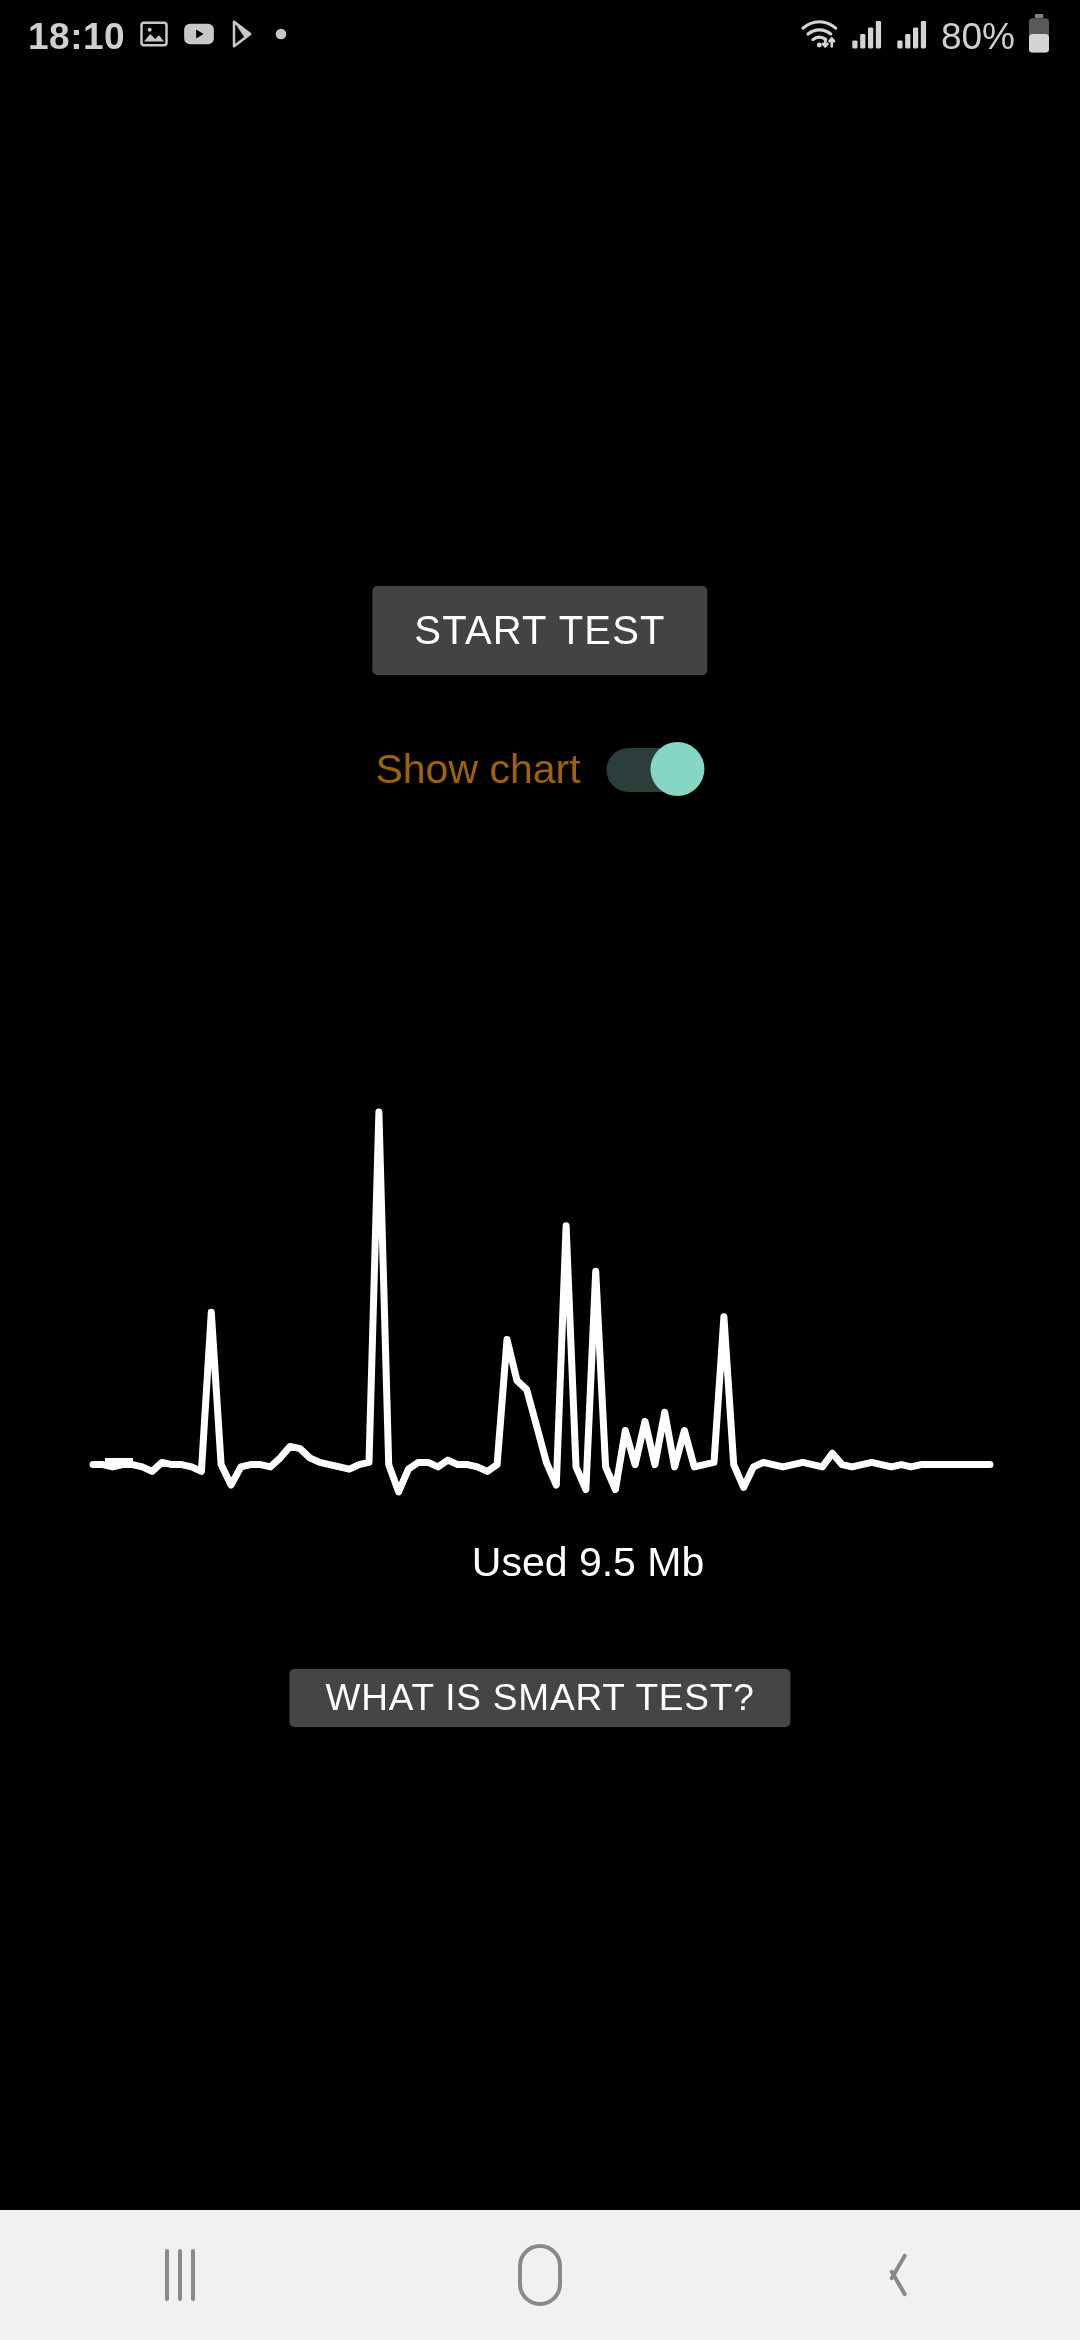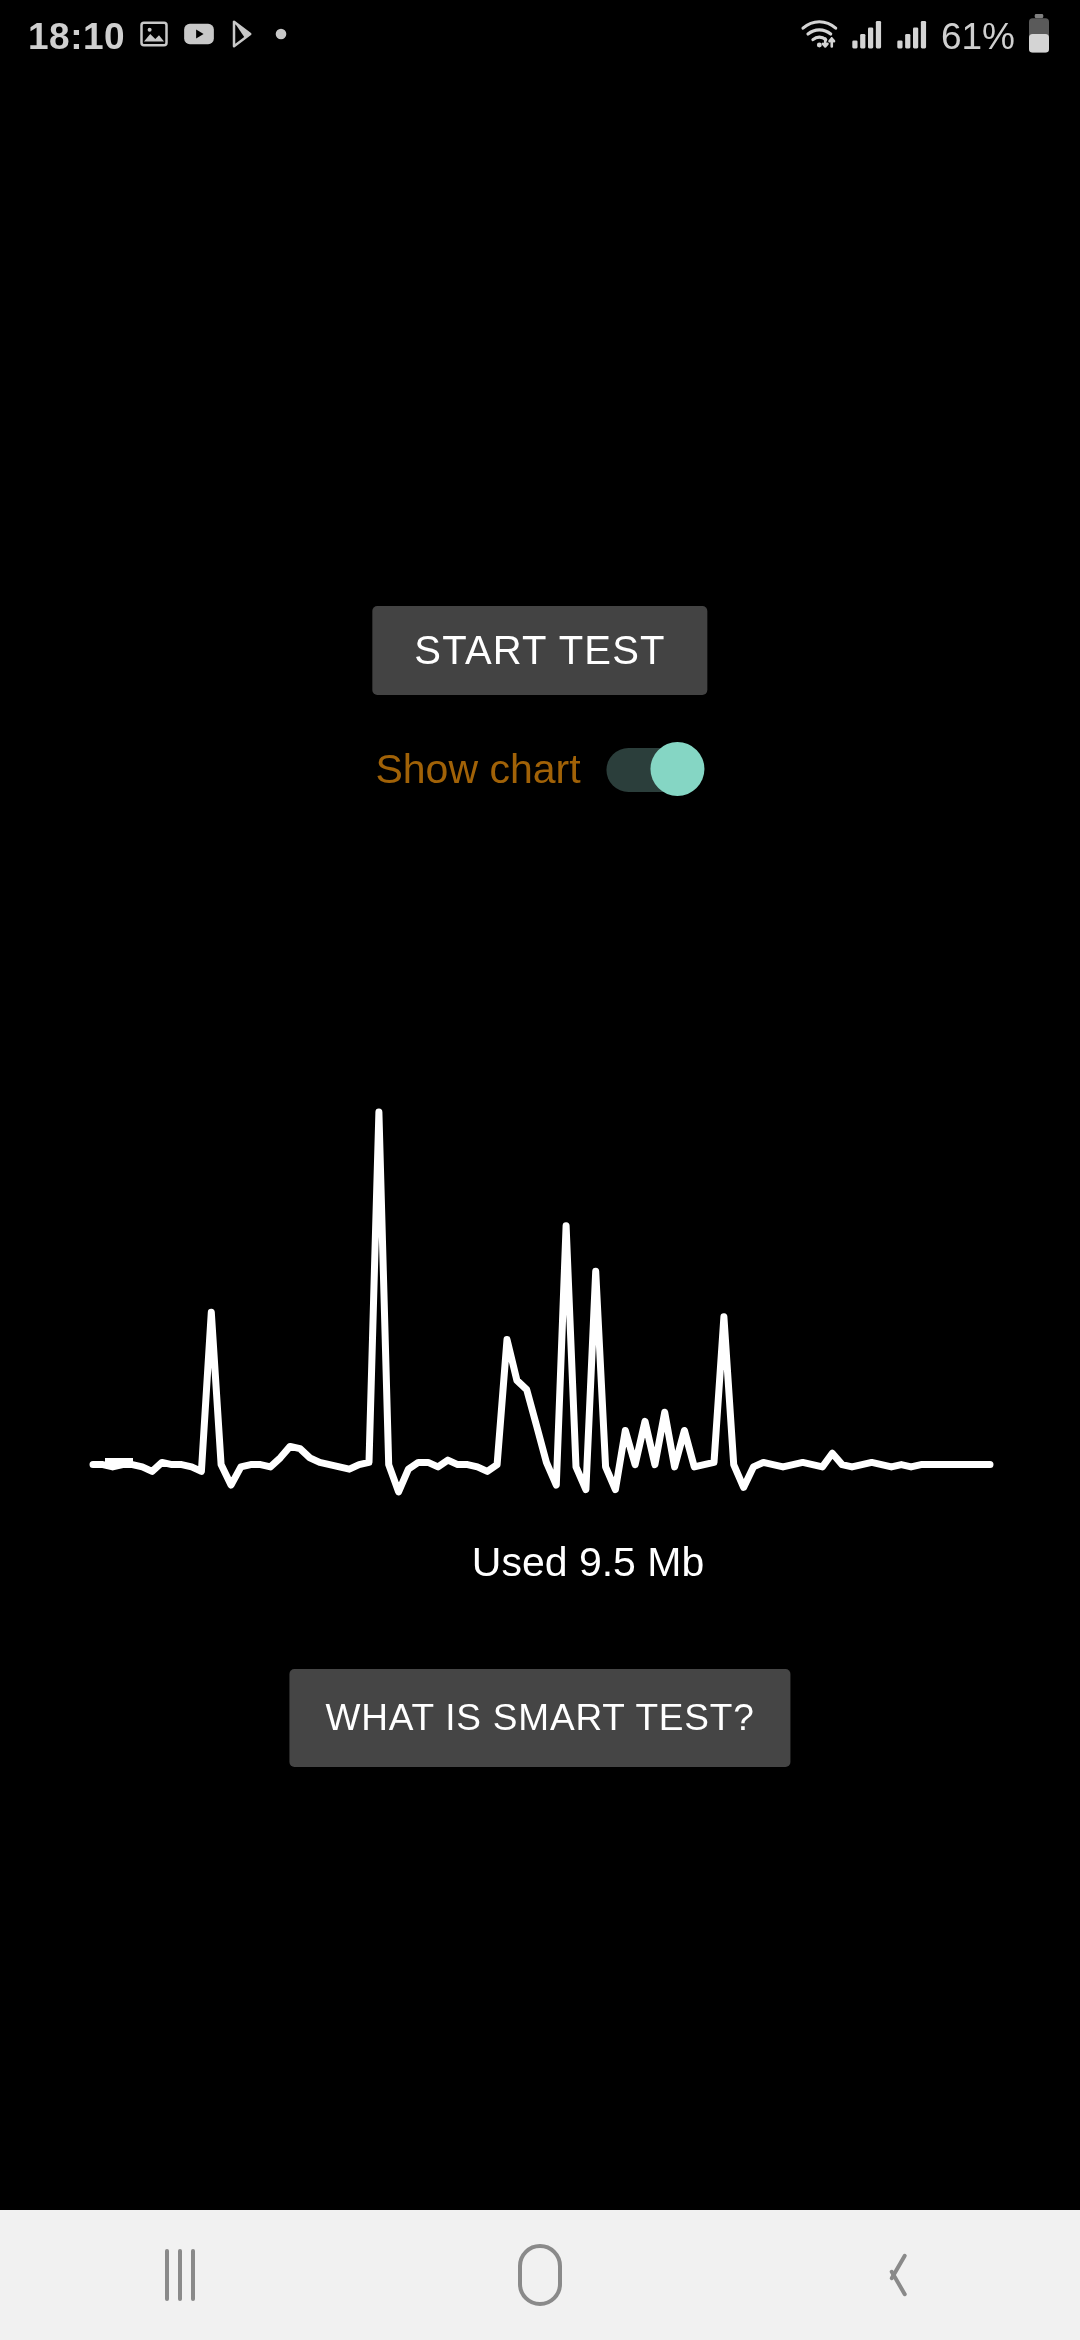--- a/index.html
+++ b/index.html
@@ -46,21 +46,20 @@
     transform:translateX(-50%);
     background:#434343;
     border:none; border-radius:5px;
     color:#ffffff;
     font-family:"Liberation Sans", sans-serif;
     font-size:40px; font-weight:500;
     letter-spacing:1.2px;
     padding:22px 42px;
     cursor:pointer;
     white-space:nowrap;
-    margin-top:20px;
   }
 
   #show-chart-row {
     position:absolute; left:50%; top:670px;
     transform:translateX(-50%);
     display:flex; align-items:center; gap:26px;
     white-space:nowrap;
   }
   #show-chart-label {
     color:#a16207; font-size:41px; line-height:1;
@@ -113,21 +112,21 @@
 
   #what-is-smart-test-button {
     position:absolute; left:50%; top:1597px;
     transform:translateX(-50%);
     background:#454545;
     border:none; border-radius:5px;
     color:#ffffff;
     font-family:"Liberation Sans", sans-serif;
     font-size:37px; font-weight:500;
     letter-spacing:0.8px;
-    padding:28px 36px;
+    padding:8px 36px;
     cursor:pointer;
     white-space:nowrap;
   }
 
   
   #nav-bar {
     position:absolute; left:0; top:2210px;
     width:1080px; height:130px;
     background:#f1f1f1;
     display:flex; align-items:center;
@@ -218,21 +217,21 @@
 
       <span class="sb-icon">
         <svg width="34" height="32" viewBox="0 0 26 24">
           <rect x="1" y="17" width="4" height="6" fill="#d4d4d4" rx="1"></rect>
           <rect x="7" y="12" width="4" height="11" fill="#d4d4d4" rx="1"></rect>
           <rect x="13" y="7" width="4" height="16" fill="#d4d4d4" rx="1"></rect>
           <rect x="19" y="2" width="4" height="21" fill="#d4d4d4" rx="1"></rect>
         </svg>
       </span>
 
-      <span id="battery-pct">61%</span>
+      <span id="battery-pct">80%</span>
 
       <span class="sb-icon">
         <svg width="26" height="40" viewBox="0 0 18 28">
           <rect x="6" y="0" width="6" height="3" fill="#808080" rx="1"></rect>
           <rect x="2" y="3" width="14" height="24" rx="2.5" fill="#5a5a5a"></rect>
           <rect x="2" y="14" width="14" height="13" rx="2.5" fill="#d4d4d4"></rect>
         </svg>
       </span>
     </div>
   </div>

